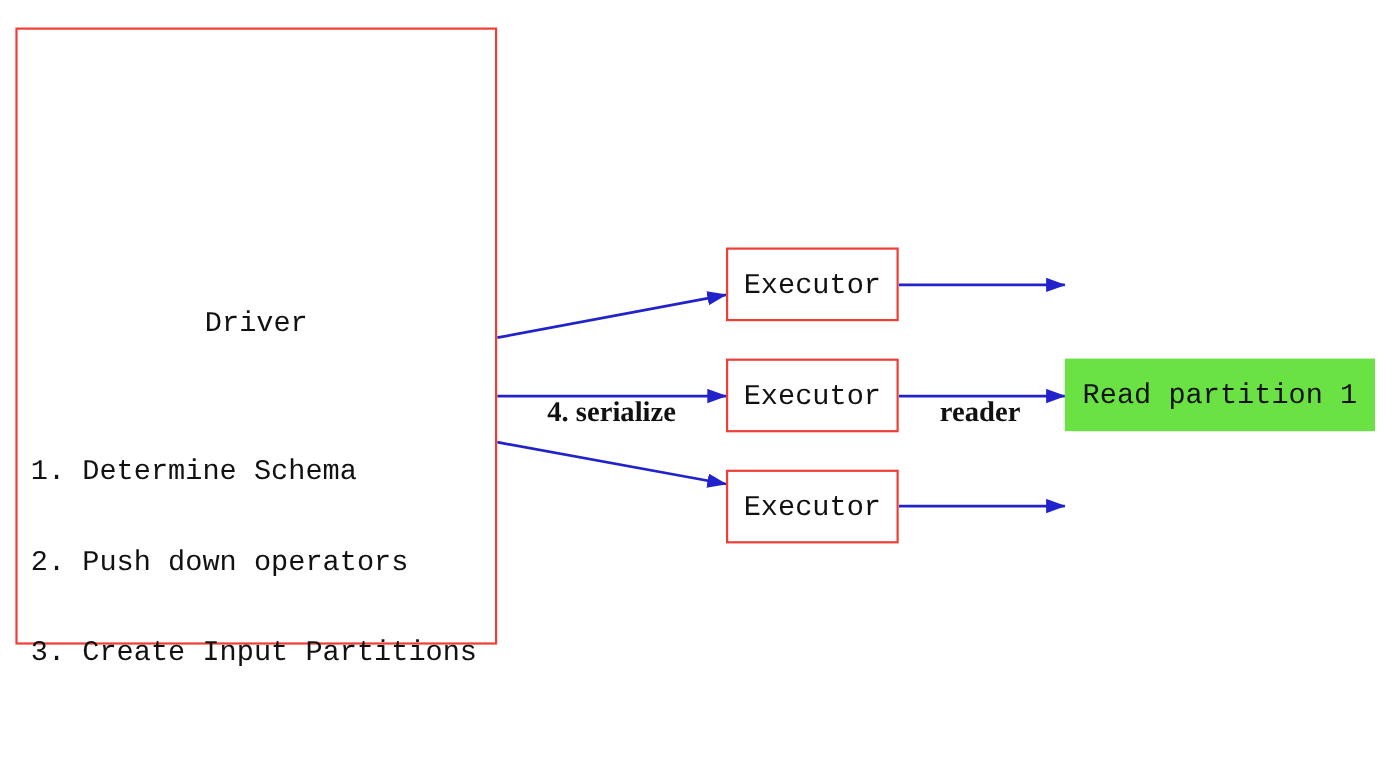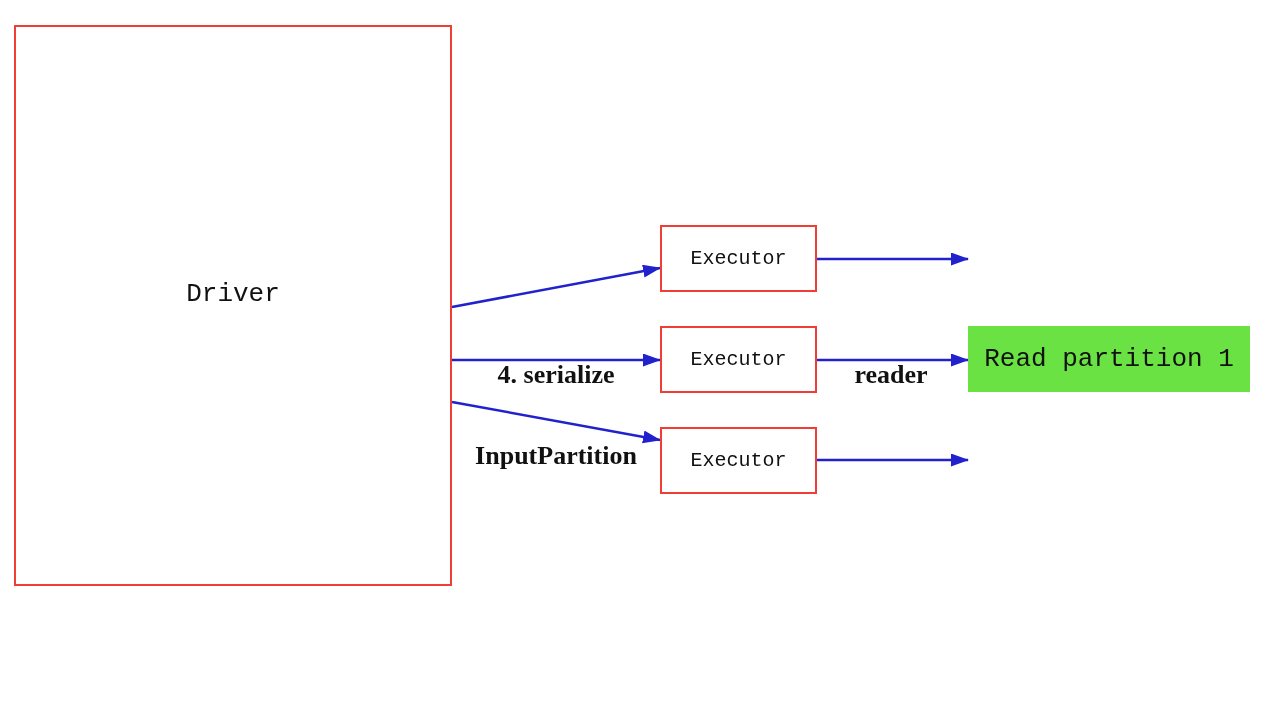--- a/index.html
+++ b/index.html
@@ -40,21 +40,21 @@
   }
   .driver-steps{
     position:absolute;
     left:12px;top:333px;
     font-size:26px;line-height:27.5px;
     white-space:pre;
   }
   .executor-box{
     left:660px;width:157px;height:67px;
     display:flex;align-items:center;justify-content:center;
-    font-size:20px;
+    font-size:26px;
     white-space:pre;
   }
   .exec-0{top:225px;}
   .exec-1{top:326px;}
   .exec-2{top:427px;}
   .partition-box{
     position:absolute;
     left:968px;width:282px;height:66px;
     background:var(--green);
     display:flex;align-items:center;justify-content:center;
@@ -90,30 +90,34 @@
     <line x1="452" y1="307" x2="660" y2="268" stroke="var(--blue)" stroke-width="2.5" marker-end="url(#ah)"></line>
     <line x1="452" y1="360" x2="660" y2="360" stroke="var(--blue)" stroke-width="2.5" marker-end="url(#ah)"></line>
     <line x1="452" y1="402" x2="660" y2="440" stroke="var(--blue)" stroke-width="2.5" marker-end="url(#ah)"></line>
     <line x1="817" y1="259" x2="968" y2="259" stroke="var(--blue)" stroke-width="2.5" marker-end="url(#ah)"></line>
     <line x1="817" y1="360" x2="968" y2="360" stroke="var(--blue)" stroke-width="2.5" marker-end="url(#ah)"></line>
     <line x1="817" y1="460" x2="968" y2="460" stroke="var(--blue)" stroke-width="2.5" marker-end="url(#ah)"></line>
   </svg>
 
   <div class="box driver-box">
     <div class="driver-title">Driver</div>
+    <div class="driver-steps">
+      <div>1. Determine Schema</div>
+      <div>2. Push down operators</div>
+      <div>3. Create Input Partitions</div>
+    </div>
   </div>
 
   <div class="box executor-box exec-0">Executor</div>
   <div class="box executor-box exec-1">Executor</div>
   <div class="box executor-box exec-2">Executor</div>
 
   <div class="partition-box part-1">Read partition 1</div>
 
   <div class="edge-label label-serialize">
     <span>4. serialize</span>
-    <span>InputPartition</span>
   </div>
 
   <div class="edge-label label-create">
     <span>reader</span>
   </div>
 
 </div>
 
 </body></html>

